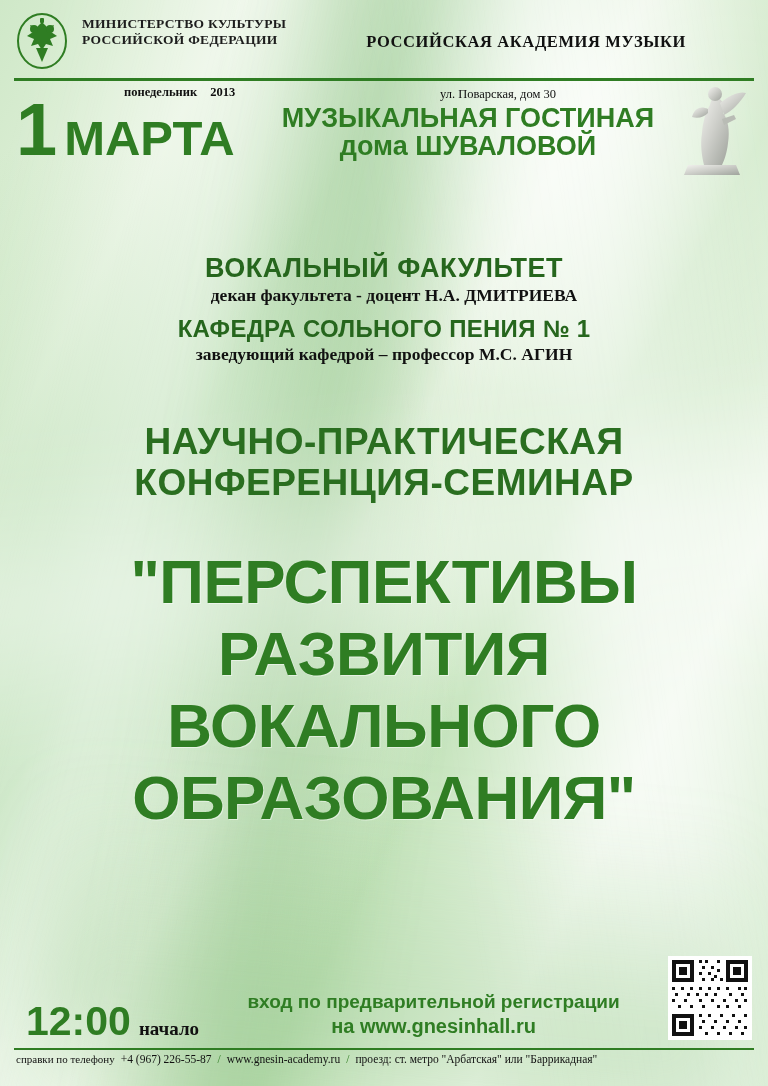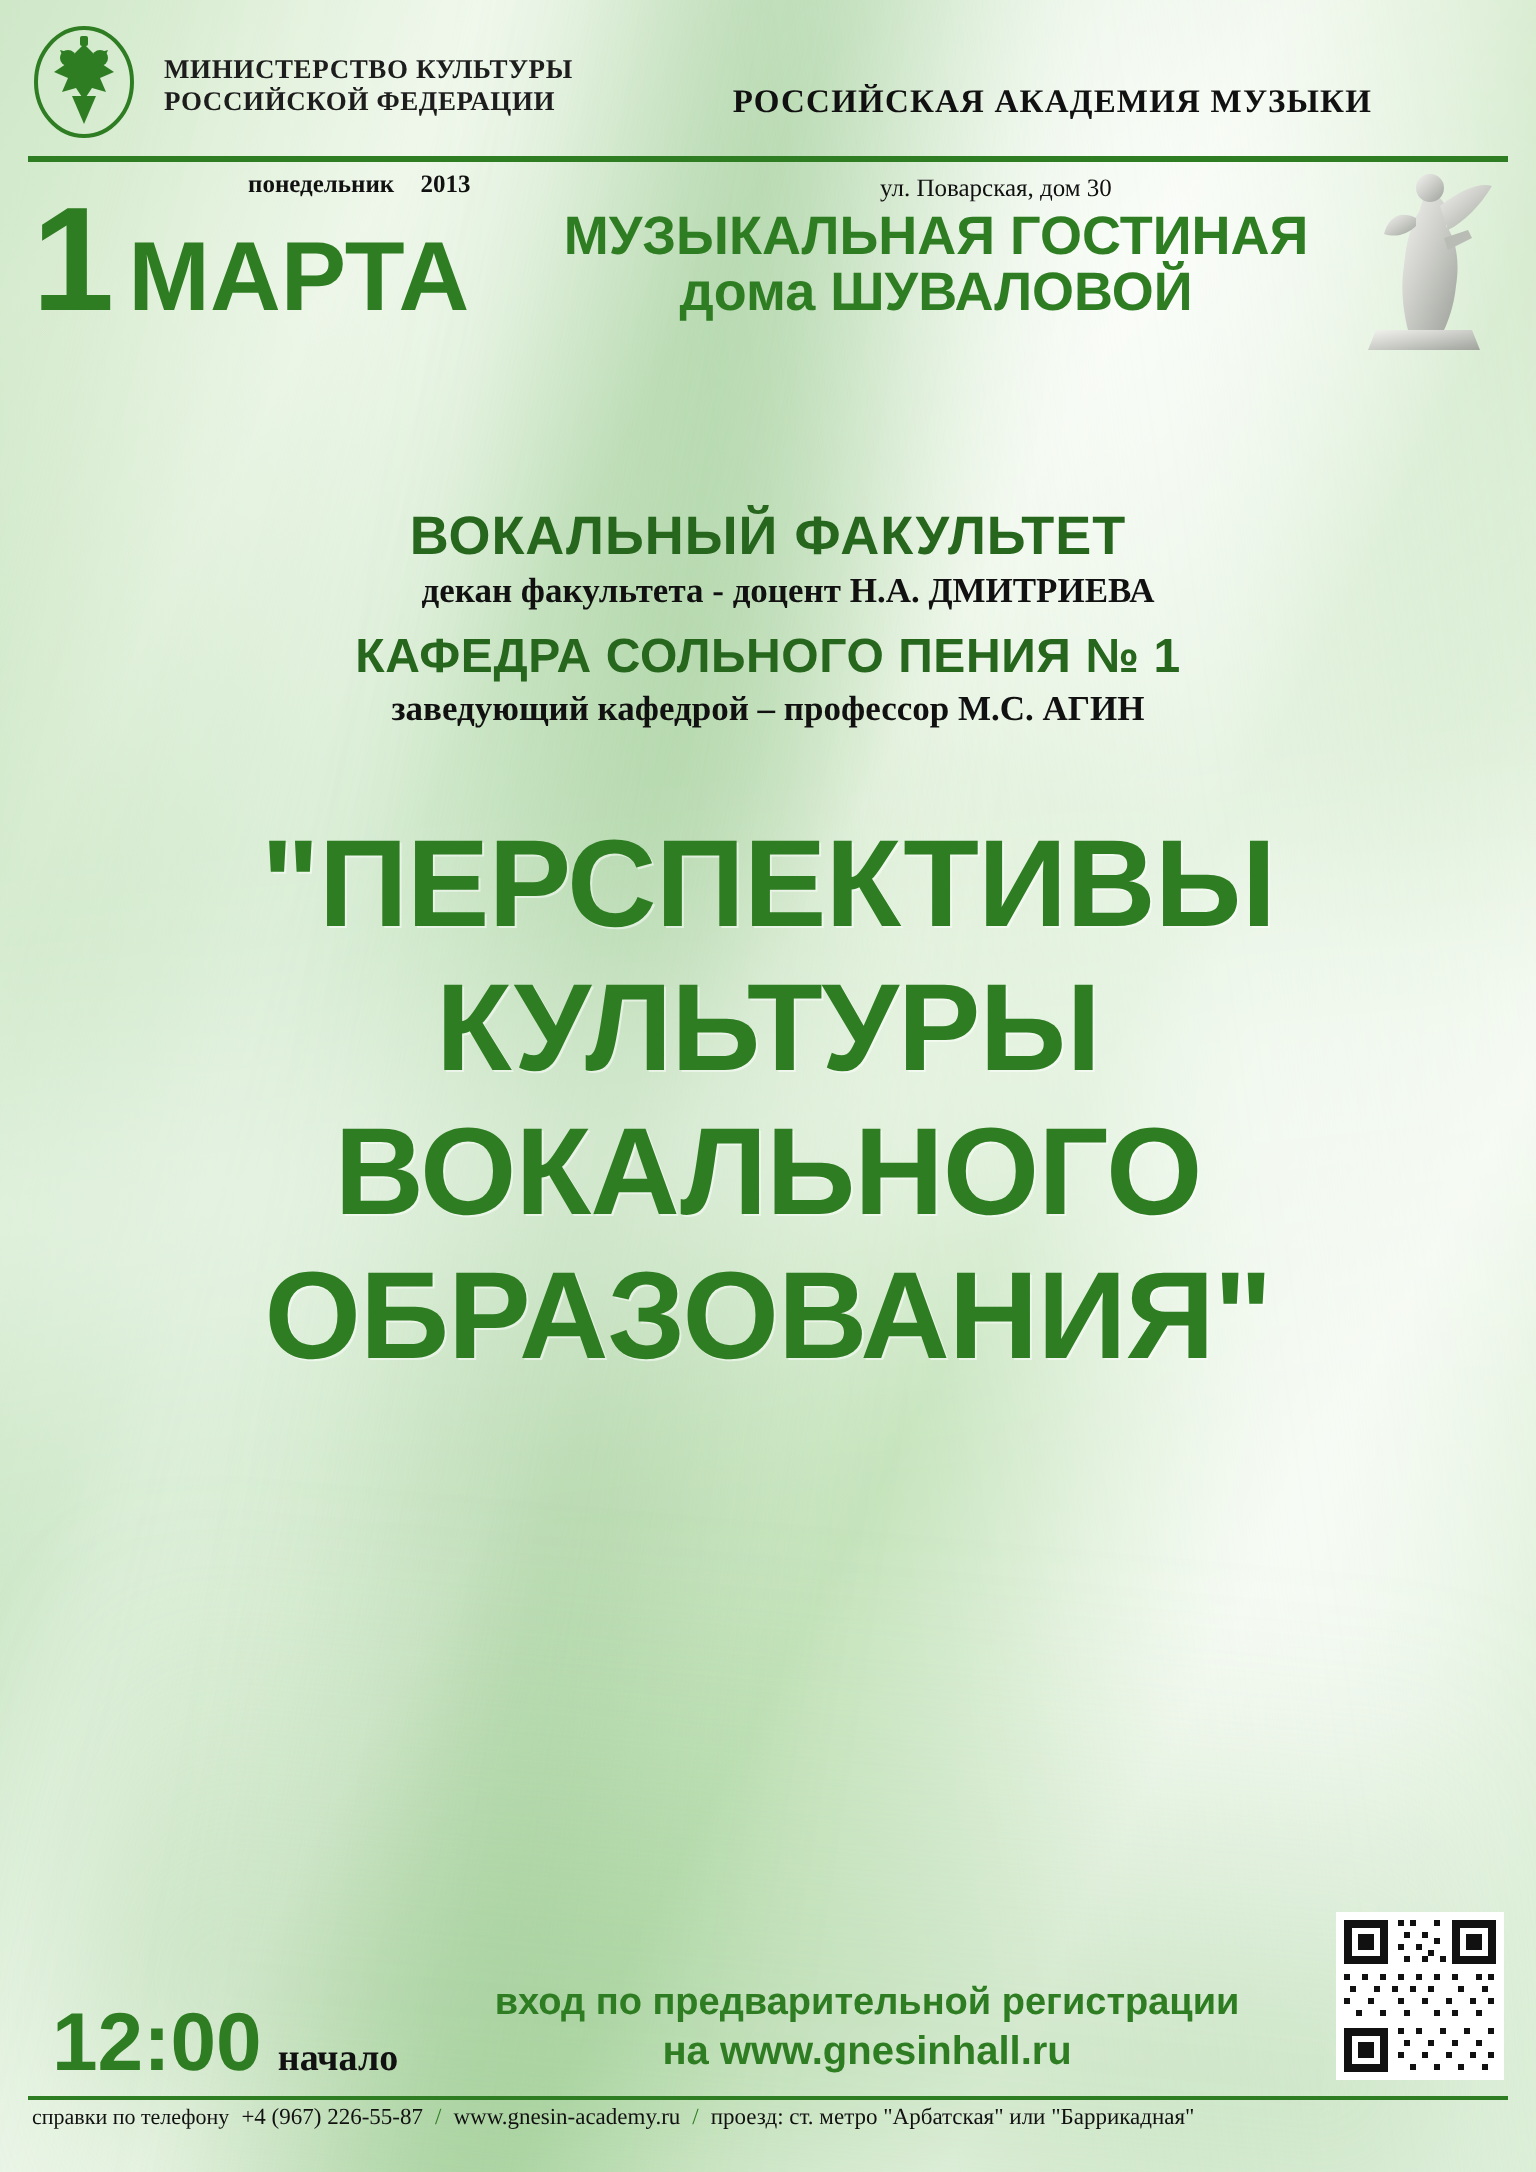--- a/index.html
+++ b/index.html
@@ -35,21 +35,21 @@
         background: linear-gradient(180deg, rgba(150,200,140,0) 0%, rgba(150,200,140,0.35) 60%, rgba(150,200,140,0) 100%);
         filter: blur(34px); }
 
   .content { position: relative; z-index: 3; width: 768px; height: 1086px; }
 
   
   .header {
     position: relative;
     padding: 10px 16px 0 16px;
     display: flex;
-    align-items: center;
+    align-items: flex-start;
     gap: 14px;
   }
   .emblem { width: 52px; height: 58px; flex: 0 0 52px; margin-top: 2px; }
   .ministry {
     font-family: "Liberation Serif", serif;
     font-weight: bold;
     font-size: 13.5px;
     line-height: 1.18;
     color: #1d1d1d;
     letter-spacing: 0.3px;
@@ -280,24 +280,28 @@
       </div>
     </div>
 
     <div class="faculty">
       <div class="f1">ВОКАЛЬНЫЙ ФАКУЛЬТЕТ</div>
       <div class="f2">декан факультета - доцент Н.А. ДМИТРИЕВА</div>
       <div class="f3">КАФЕДРА СОЛЬНОГО ПЕНИЯ № 1</div>
       <div class="f4">заведующий кафедрой – профессор М.С. АГИН</div>
     </div>
 
+    <div class="conf">
+      <div>НАУЧНО-ПРАКТИЧЕСКАЯ</div>
+      <div>КОНФЕРЕНЦИЯ-СЕМИНАР</div>
+    </div>
 
     <div class="title">
       <div>"ПЕРСПЕКТИВЫ</div>
-      <div>КУЛЬТУРЫ</div>
+      <div>РАЗВИТИЯ</div>
       <div>ВОКАЛЬНОГО</div>
       <div>ОБРАЗОВАНИЯ"</div>
     </div>
 
     <div class="footer">
       <div class="foot-main">
         <div class="timebox">
           <span class="time">12:00</span>
           <span class="start">начало</span>
         </div>

